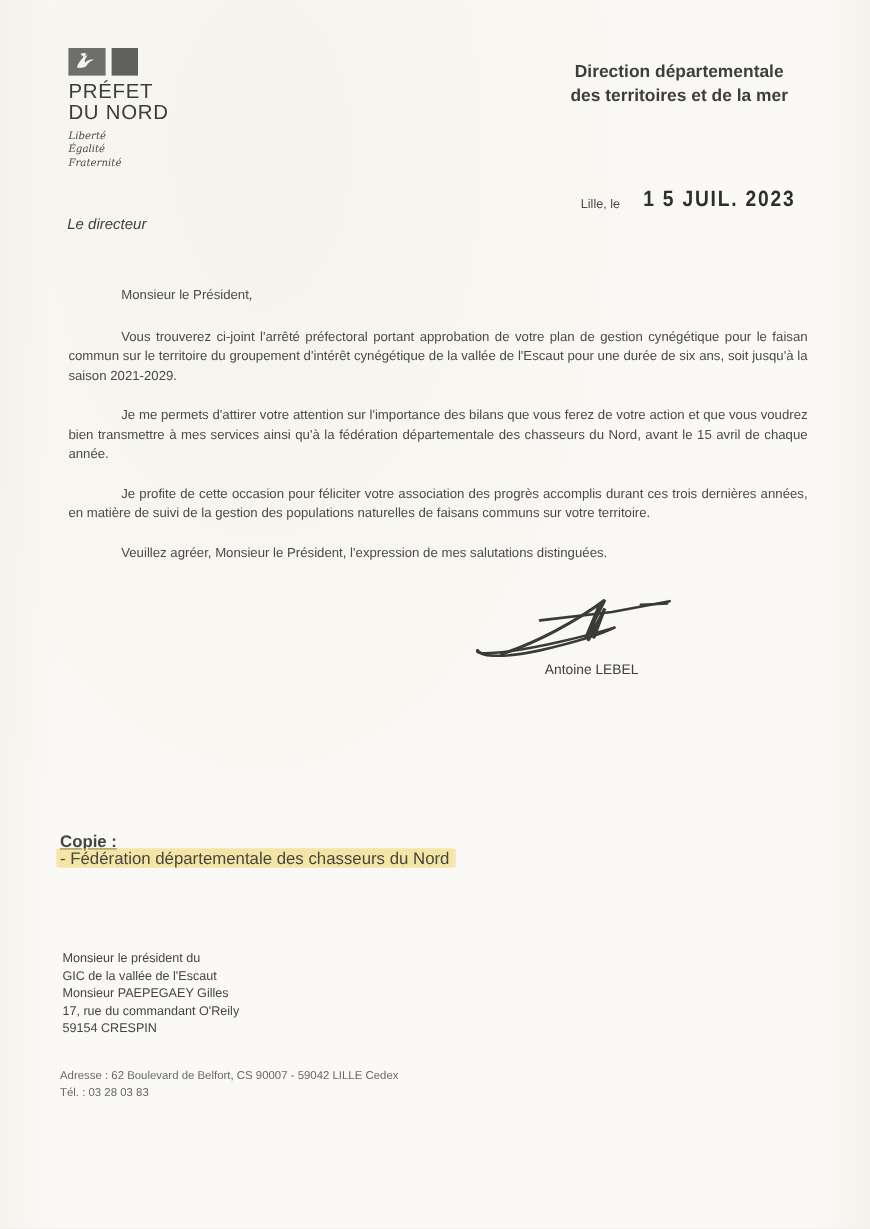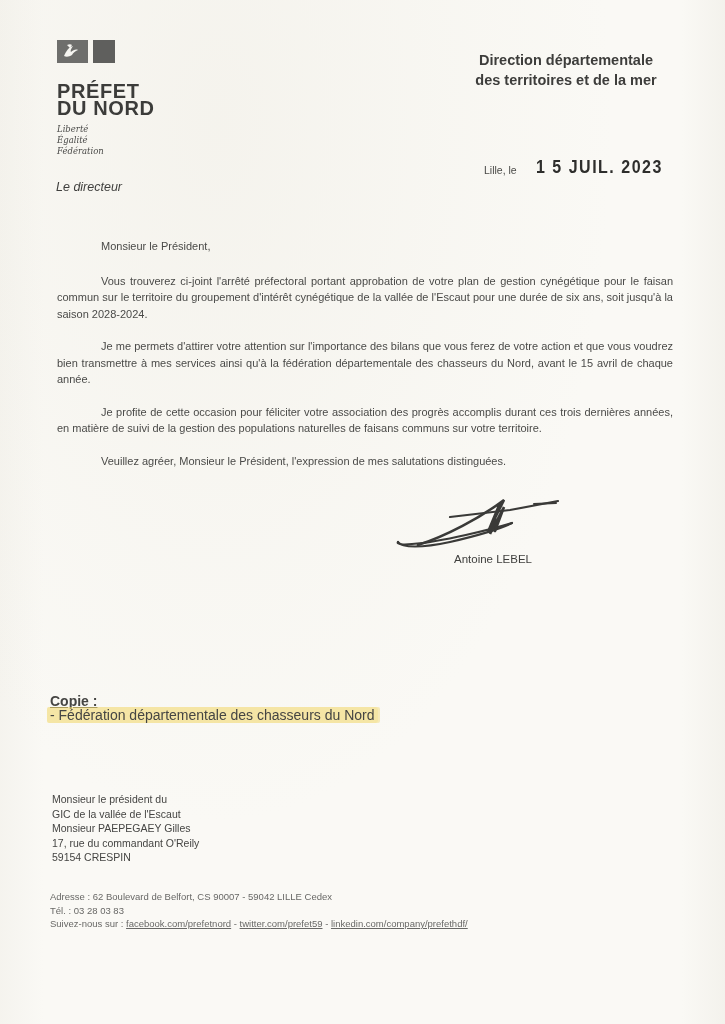--- a/index.html
+++ b/index.html
@@ -14,21 +14,21 @@
     overflow:hidden;
     font-family:"Liberation Sans", sans-serif;
     color:#474747;
   }
   
   .logo{position:absolute;left:57px;top:40px;width:170px;}
   .logo-blocks{display:flex;gap:5px;height:23px;}
   .block-a{width:31px;height:23px;background:#6e6e6c;position:relative;overflow:hidden;}
   .block-b{width:22px;height:23px;background:#5f5f5d;}
   .block-a svg{position:absolute;left:4px;top:2px;}
-  .logo-title{margin-top:20px;font-weight:bold;font-size:20px;line-height:17px;letter-spacing:.6px;color:#3c3c3a;}
+  .logo-title{margin-top:5px;font-weight:normal;font-size:17px;line-height:17px;letter-spacing:.6px;color:#3c3c3a;}
   .logo-motto{margin-top:7px;font-family:"DejaVu Serif", serif;font-style:italic;font-size:8.5px;line-height:11px;color:#4a4a48;}
   
   .service{position:absolute;left:450px;top:50px;width:232px;text-align:center;font-weight:bold;font-size:14.5px;line-height:20px;color:#3d3d3b;}
   
   .director{position:absolute;left:56px;top:160px;font-style:italic;font-size:12.5px;color:#3f3f3d;margin-top:20px;}
   .place{position:absolute;left:484px;top:164px;font-size:10.5px;color:#4a4a48;}
   .stamp{position:absolute;left:536px;top:158px;font-size:16px;font-weight:bold;letter-spacing:1.5px;color:#2e2e2c;transform:scaleY(1.15);white-space:nowrap;}
   
   .letter-body{position:absolute;left:57px;top:238px;width:616px;font-size:11px;line-height:16.5px;text-align:justify;color:#4a4a48;}
   .letter-body p{margin:0 0 16px 0;text-indent:44px;}
@@ -64,36 +64,36 @@
       </div>
       <div class="block-b"></div>
     </div>
     <div class="logo-title">
       <div>PRÉFET</div>
       <div>DU NORD</div>
     </div>
     <div class="logo-motto">
       <div>Liberté</div>
       <div>Égalité</div>
-      <div>Fédération</div>
+      <div>Fraternité</div>
     </div>
   </div>
 
   <div class="service">
     <div>Direction départementale</div>
     <div>des territoires et de la mer</div>
   </div>
 
   <div class="director">Le directeur</div>
   <div class="place">Lille, le</div>
   <div class="stamp">1 5 JUIL. 2023</div>
 
   <div class="letter-body">
     <p class="salutation">Monsieur le Président,</p>
-    <p>Vous trouverez ci-joint l'arrêté préfectoral portant approbation de votre plan de gestion cynégétique pour le faisan commun sur le territoire du groupement d'intérêt cynégétique de la vallée de l'Escaut pour une durée de six ans, soit jusqu'à la saison 2028-2024.</p>
+    <p>Vous trouverez ci-joint l'arrêté préfectoral portant approbation de votre plan de gestion cynégétique pour le faisan commun sur le territoire du groupement d'intérêt cynégétique de la vallée de l'Escaut pour une durée de six ans, soit jusqu'à la saison 2021-2029.</p>
     <p>Je me permets d'attirer votre attention sur l'importance des bilans que vous ferez de votre action et que vous voudrez bien transmettre à mes services ainsi qu'à la fédération départementale des chasseurs du Nord, avant le 15 avril de chaque année.</p>
     <p>Je profite de cette occasion pour féliciter votre association des progrès accomplis durant ces trois dernières années, en matière de suivi de la gestion des populations naturelles de faisans communs sur votre territoire.</p>
     <p>Veuillez agréer, Monsieur le Président, l'expression de mes salutations distinguées.</p>
   </div>
 
   <div class="sig-wrap">
     <svg width="190" height="70" viewBox="0 0 190 70">
       <g fill="none" stroke="#3a3a38" stroke-linecap="round">
         <path d="M10,54 C14,60 34,60 62,54 C92,47 112,41 124,35" stroke-width="2.2"></path>
         <path d="M124,35 C104,41 54,54 24,56 C14,57 8,56 10,54" stroke-width="2"></path>
@@ -114,18 +114,17 @@
     <div>Monsieur le président du</div>
     <div>GIC de la vallée de l'Escaut</div>
     <div>Monsieur PAEPEGAEY Gilles</div>
     <div>17, rue du commandant O'Reily</div>
     <div>59154 CRESPIN</div>
   </div>
 
   <div class="footer">
     <div>Adresse : 62 Boulevard de Belfort, CS 90007 - 59042 LILLE Cedex</div>
     <div>Tél. : 03 28 03 83</div>
-    <div><span>Suivez-nous sur : </span><a>facebook.com/prefetnord</a><span> - </span><a>twitter.com/prefet59</a><span> - </span><a>linkedin.com/company/prefethdf/</a></div>
   </div>
 
   <div class="noise1"></div>
   <div class="noise2"></div>
 </div>
 
 </body></html>

